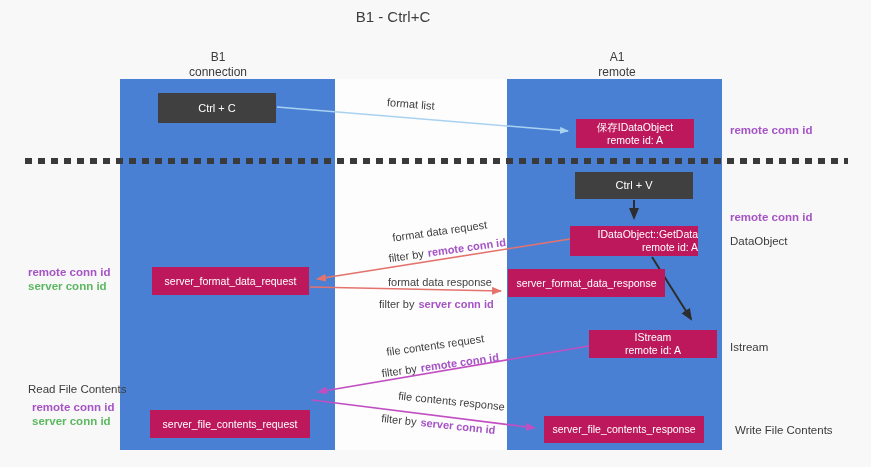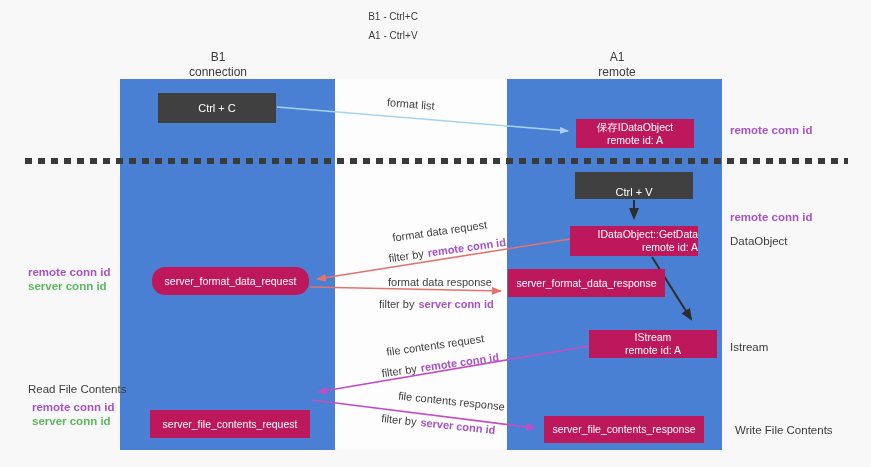--- a/index.html
+++ b/index.html
@@ -3,21 +3,21 @@
 <meta charset="utf-8">
 <style>
   html,body{margin:0;padding:0;}
   body{font-family:"Liberation Sans", sans-serif; background:#f8f8f8;}
   #stage{position:relative;width:871px;height:467px;background:#f8f8f8;overflow:hidden;}
 
   .abs{position:absolute;}
   .lane{background:#4a80d4;}
   .mid-gap{background:#fdfdfd;}
 
-  .title{color:#3d3d3d;font-size:10px;line-height:19px;text-align:center;}
+  .title{color:#3d3d3d;font-size:15px;line-height:19px;text-align:center;}
   .lane-header{color:#3b3b3b;font-size:12px;line-height:15px;text-align:center;}
 
   .node{display:flex;flex-direction:column;align-items:center;justify-content:center;
         color:#ffffff;text-align:center;font-size:10.5px;line-height:13px;}
   .node.green{background:#404040;font-size:11px;}
   .node.orange{background:#be185d;}
 
   .dashed-line{height:6px;background:repeating-linear-gradient(90deg,#3a3a3a 0 7px,transparent 7px 13px);}
 
   .flabel{color:#3f3f3f;font-size:11px;white-space:nowrap;}
@@ -34,21 +34,20 @@
   .r-pos6{transform:rotate(6deg);}
   .r-pos4{transform:rotate(4.5deg);}
 </style>
 </head>
 <body>
 
 <div id="stage">
 
   <div class="abs title" style="left:333px;top:7px;width:120px;">
     <div>B1 - Ctrl+C</div>
-    <div>A1 - Ctrl+V</div>
   </div>
 
   <div class="abs lane-header" style="left:168px;top:50px;width:100px;">
     <div>B1</div>
     <div>connection</div>
   </div>
   <div class="abs lane-header" style="left:567px;top:50px;width:100px;">
     <div>A1</div>
     <div>remote</div>
   </div>
@@ -85,30 +84,30 @@
 
   <div class="abs node green" style="left:158px;top:93px;width:118px;height:30px;">
     <div>Ctrl + C</div>
   </div>
 
   <div class="abs node orange" style="left:576px;top:119px;width:118px;height:29px;">
     <div>保存IDataObject</div>
     <div>remote id: A</div>
   </div>
 
-  <div class="abs node green" style="left:575px;top:172px;width:118px;height:27px;justify-content:flex-end;">
+  <div class="abs node green" style="left:575px;top:172px;width:118px;height:27px;">
     <div>Ctrl + V</div>
   </div>
 
   <div class="abs node orange" style="left:570px;top:226px;width:128px;height:30px;align-items:flex-end;">
     <div>IDataObject::GetData</div>
     <div>remote id: A</div>
   </div>
 
-  <div class="abs node orange" style="left:152px;top:267px;width:157px;height:28px;border-radius:13px;">
+  <div class="abs node orange" style="left:152px;top:267px;width:157px;height:28px;">
     <div>server_format_data_request</div>
   </div>
 
   <div class="abs node orange" style="left:508px;top:269px;width:157px;height:28px;">
     <div>server_format_data_response</div>
   </div>
 
   <div class="abs node orange" style="left:589px;top:330px;width:128px;height:28px;">
     <div>IStream</div>
     <div>remote id: A</div>

